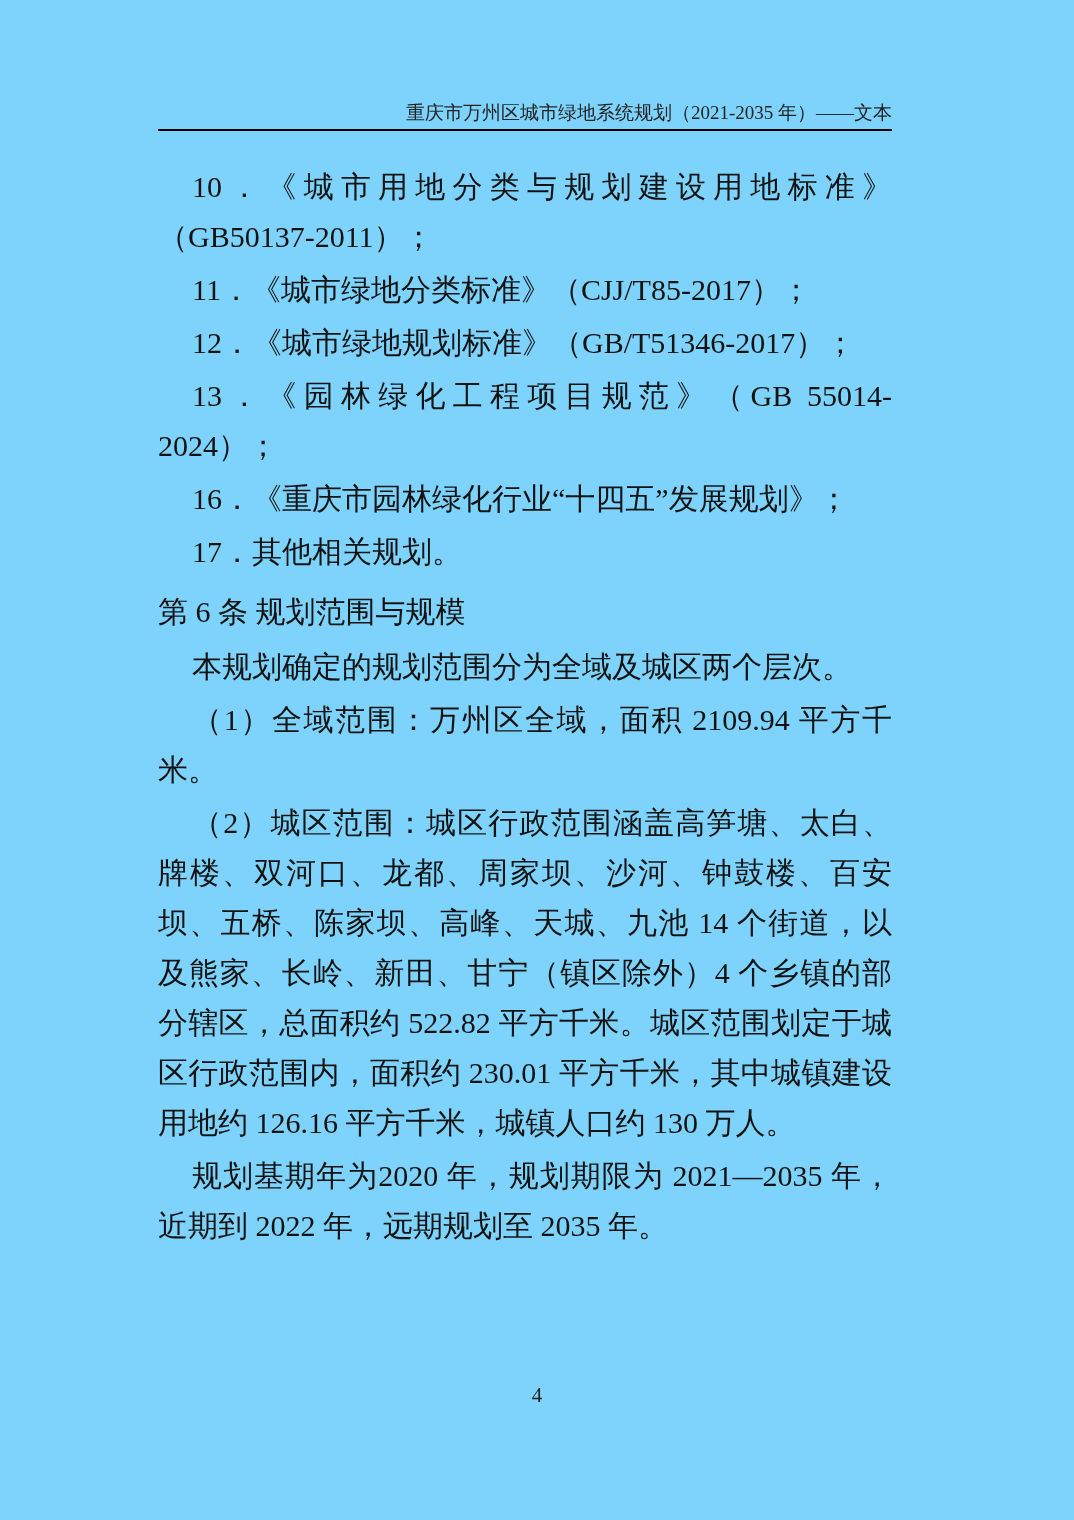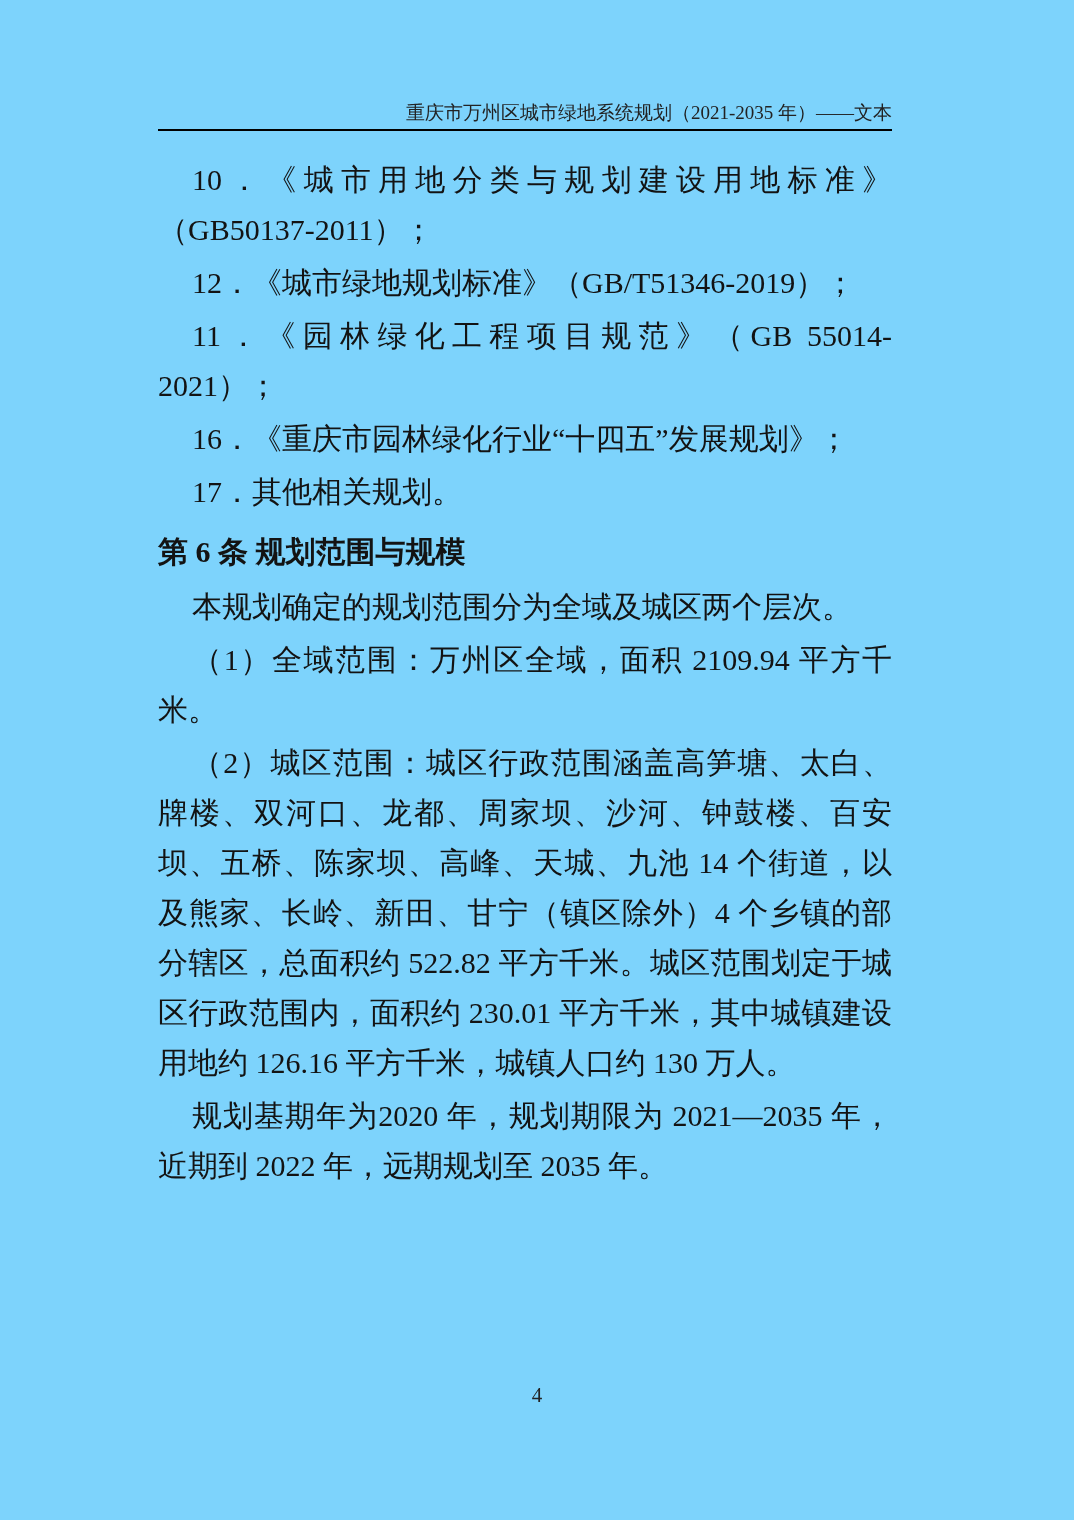--- a/index.html
+++ b/index.html
@@ -20,33 +20,33 @@
     padding-top: 100px;
     padding-bottom: 3px;
     text-align: right;
     font-size: 19px;
     line-height: 26px;
     border-bottom: 2px solid #000000;
     color: #222222;
   }
   .content {
     position: absolute;
-    top: 155px;
+    top: 162px;
     left: 158px;
     width: 734px;
     font-size: 30px;
   }
   .block {
     text-align: justify;
     text-indent: 34px;
     line-height: 50px;
     margin: 0 0 3px 0;
   }
   .block.heading {
-    font-weight: bold;
+    font-weight: normal;
     text-indent: 0;
     text-align: left;
     margin: 10px 0 5px 0;
   }
   .footer {
     position: absolute;
     top: 1383px;
     left: 0;
     width: 100%;
     text-align: center;
@@ -58,22 +58,23 @@
 <body>
 
 <div class="page">
 
   <div class="header">
     <span>重庆市万州区城市绿地系统规划（2021-2035 年）——文本</span>
   </div>
 
   <div class="content">
       <div class="block list-item">10．《城市用地分类与规划建设用地标准》（GB50137-2011）；</div>
-      <div class="block list-item">12．《城市绿地规划标准》（GB/T51346-2019）；</div>
-      <div class="block list-item">11．《园林绿化工程项目规范》（GB 55014-2021）；</div>
+      <div class="block list-item">11．《城市绿地分类标准》（CJJ/T85-2017）；</div>
+      <div class="block list-item">12．《城市绿地规划标准》（GB/T51346-2017）；</div>
+      <div class="block list-item">13．《园林绿化工程项目规范》（GB 55014-2024）；</div>
       <div class="block list-item">16．《重庆市园林绿化行业“十四五”发展规划》；</div>
       <div class="block list-item">17．其他相关规划。</div>
       <div class="block heading">第 6 条 规划范围与规模</div>
       <div class="block paragraph">本规划确定的规划范围分为全域及城区两个层次。</div>
       <div class="block paragraph">（1）全域范围：万州区全域，面积 2109.94 平方千米。</div>
       <div class="block paragraph">（2）城区范围：城区行政范围涵盖高笋塘、太白、牌楼、双河口、龙都、周家坝、沙河、钟鼓楼、百安坝、五桥、陈家坝、高峰、天城、九池 14 个街道，以及熊家、长岭、新田、甘宁（镇区除外）4 个乡镇的部分辖区，总面积约 522.82 平方千米。城区范围划定于城区行政范围内，面积约 230.01 平方千米，其中城镇建设用地约 126.16 平方千米，城镇人口约 130 万人。</div>
       <div class="block paragraph">规划基期年为2020 年，规划期限为 2021—2035 年，近期到 2022 年，远期规划至 2035 年。</div>
     </div>
 
   <div class="footer">

